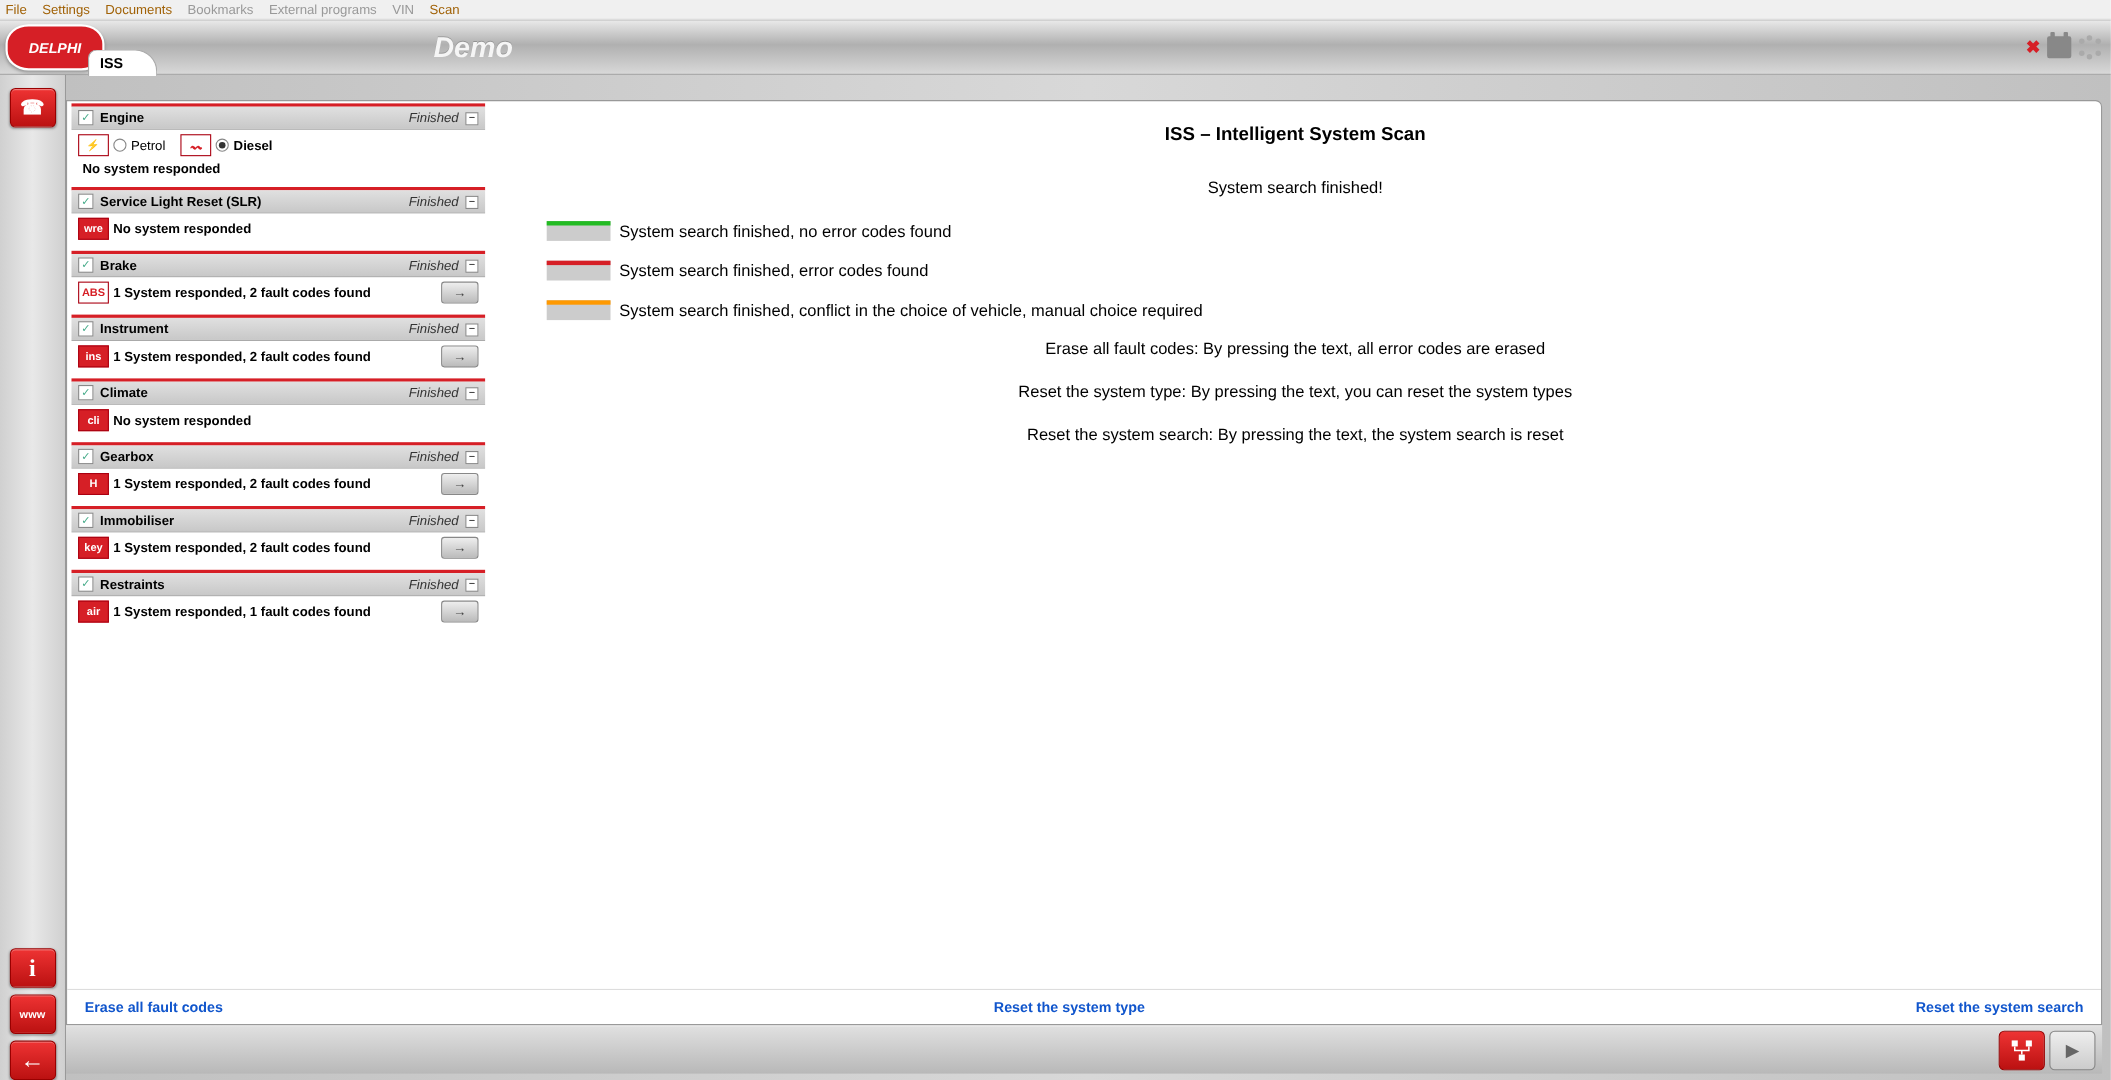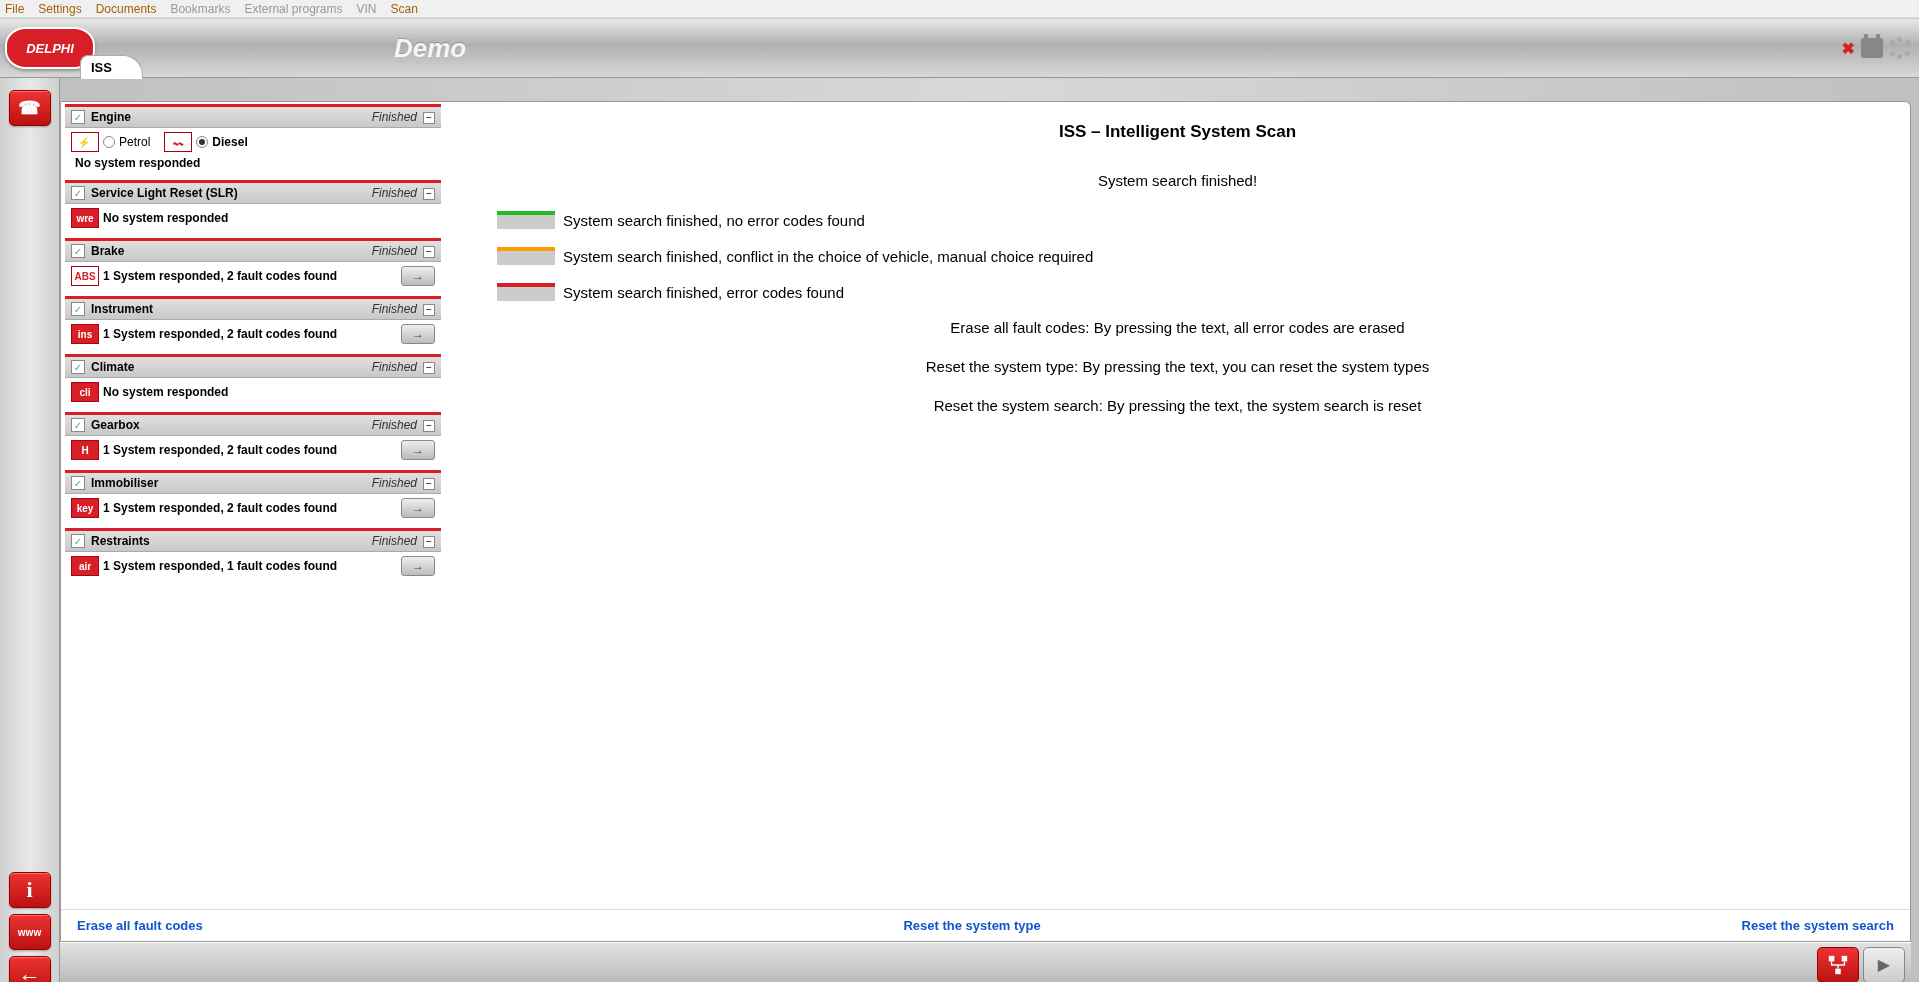--- a/index.html
+++ b/index.html
@@ -2,21 +2,21 @@
 <html><head>
 <meta charset="utf-8">
 <style>
 * { box-sizing: border-box; margin: 0; padding: 0; }
 body { font-family: Arial, sans-serif; font-size: 12px; background: #fff; overflow: hidden; }
 
 .menubar { height: 18px; background: #f0f0f0; display: flex; align-items: center; padding: 0 5px; gap: 14px; border-bottom: 1px solid #ddd; }
 .menubar span { color: #a16207; cursor: pointer; }
 .menubar span.dim { color: #999; }
 
-.topbar { height: 60px; background: linear-gradient(#e8e8e8, #b0b0b0 45%, #d8d8d8); display: flex; align-items: center; position: relative; border-top: 1px solid #ccc; border-bottom: 1px solid #999; text-align: center; }
+.topbar { height: 50px; background: linear-gradient(#e8e8e8, #b0b0b0 45%, #d8d8d8); display: flex; align-items: center; position: relative; border-top: 1px solid #ccc; border-bottom: 1px solid #999; text-align: center; }
 .logo { margin-left: 5px; width: 90px; height: 42px; background: #d61f26; border-radius: 21px / 18px; border: 2px solid #fff; display: flex; align-items: center; justify-content: center; color: #fff; font-weight: bold; font-style: italic; font-size: 13px; box-shadow: 0 2px 3px rgba(0,0,0,0.3); }
 .demo { position: absolute; left: 370px; color: #f5f5f5; font-style: italic; font-size: 26px; font-weight: bold; text-shadow: 0 -1px 0 rgba(0,0,0,0.2); margin-left: 24px; }
 .toprt { position: absolute; right: 8px; display: flex; align-items: center; gap: 6px; }
 .close-x { color: #d61f26; font-weight: bold; font-size: 16px; cursor: pointer; }
 .cal-icon { width: 22px; height: 20px; background: #888; border-radius: 2px; position: relative; }
 .cal-icon::before { content:""; position:absolute; top:-4px; left:3px; width:4px; height:6px; background:#888; border-radius:1px;}
 .cal-icon::after { content:""; position:absolute; top:-4px; right:3px; width:4px; height:6px; background:#888; border-radius:1px;}
 .spinner { width: 22px; height: 22px; position: relative; }
 .spinner span { position:absolute; width:5px; height:5px; background:#aaa; border-radius:50%;}
 .spinner span:nth-child(1){top:0;left:8px}
@@ -249,26 +249,26 @@
             </div>
           </div>
         <div class="info-panel">
           <h2>ISS – Intelligent System Scan</h2>
           <p>System search finished!</p>
           <div class="legend">
               <span class="swatch green"></span>
               <span>System search finished, no error codes found</span>
             </div>
           <div class="legend">
+              <span class="swatch red"></span>
+              <span>System search finished, error codes found</span>
+            </div>
+          <div class="legend">
               <span class="swatch orange"></span>
               <span>System search finished, conflict in the choice of vehicle, manual choice required</span>
-            </div>
-          <div class="legend">
-              <span class="swatch red"></span>
-              <span>System search finished, error codes found</span>
             </div>
           <p>Erase all fault codes: By pressing the text, all error codes are erased</p>
           <p>Reset the system type: By pressing the text, you can reset the system types</p>
           <p>Reset the system search: By pressing the text, the system search is reset</p>
         </div>
       </div>
       <div class="actions">
         <a>Erase all fault codes</a>
         <a>Reset the system type</a>
         <a>Reset the system search</a>

